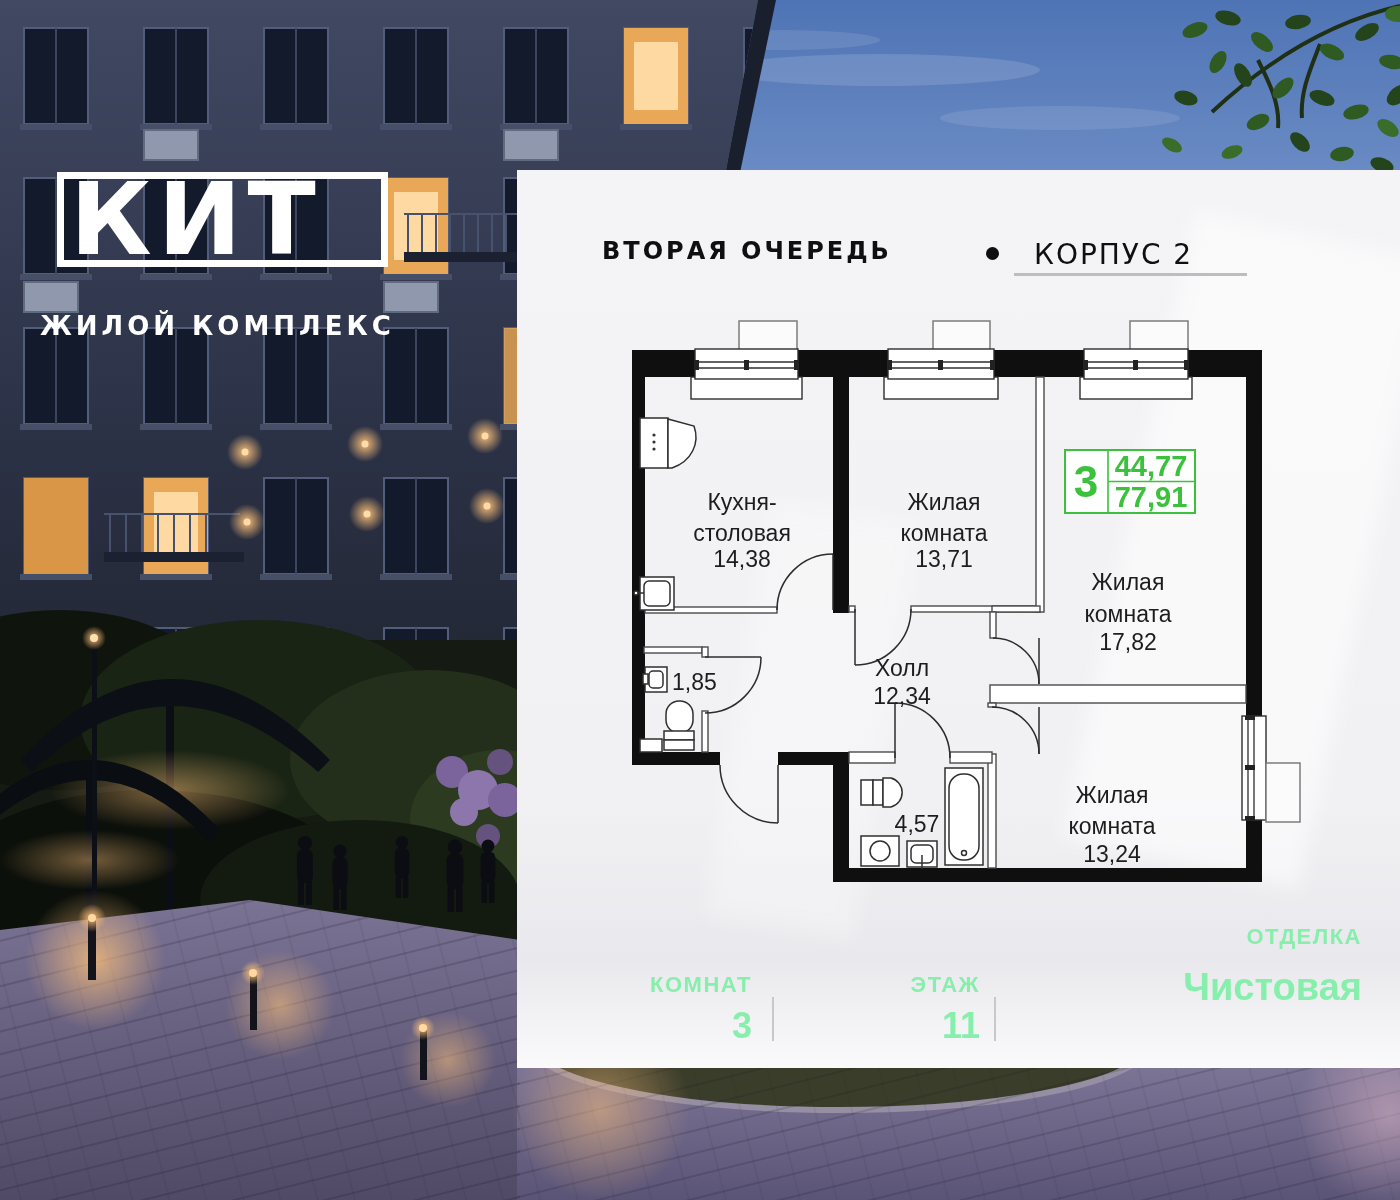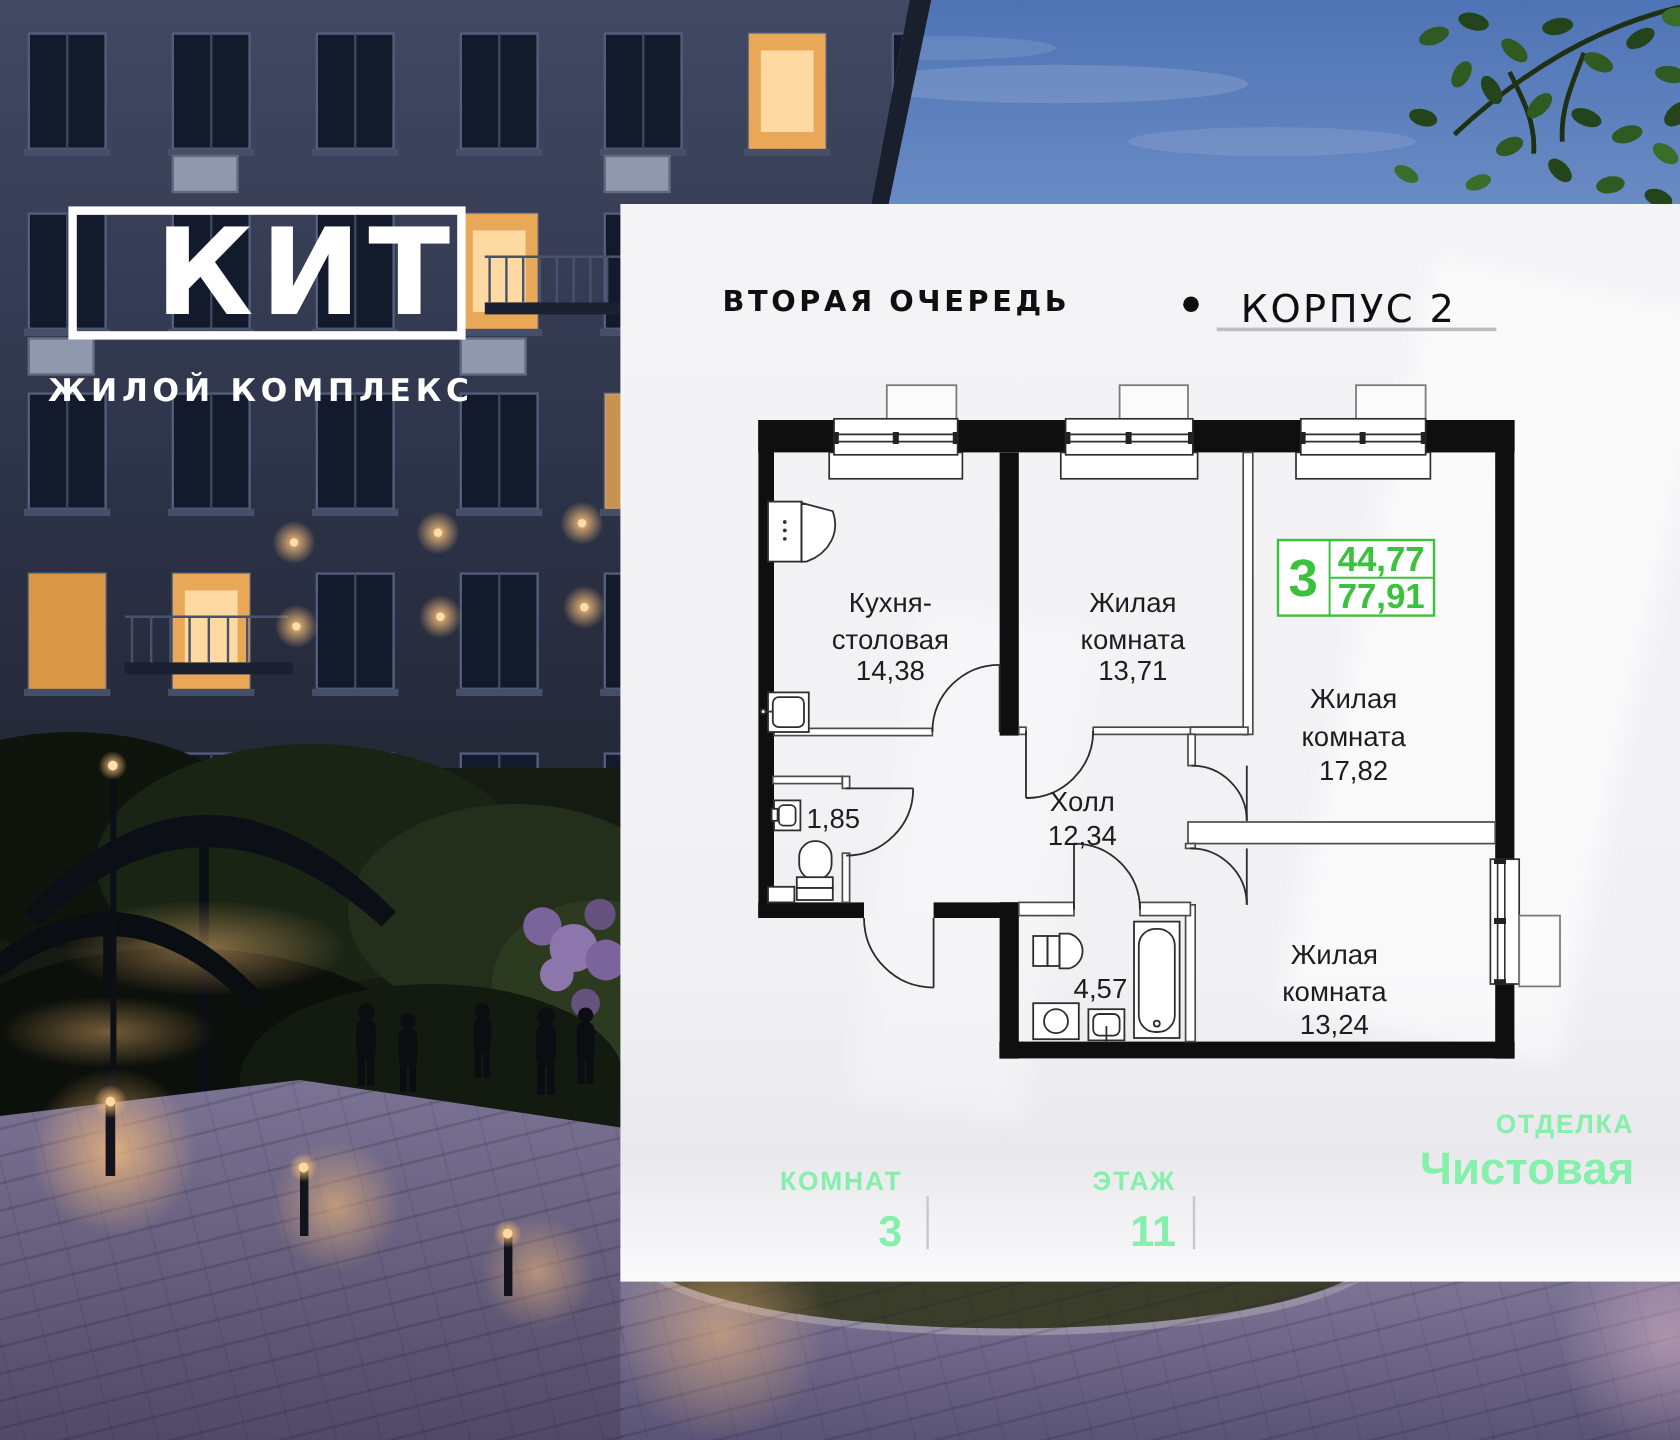--- a/index.html
+++ b/index.html
@@ -5,22 +5,22 @@
   html,body{margin:0;padding:0;background:#181a22;}
   .stage{position:relative;width:1400px;height:1200px;overflow:hidden;
          font-family:"Liberation Sans","DejaVu Sans",sans-serif;background:#2b3044;}
   .stage *{box-sizing:border-box;}
   svg text{font-family:"Liberation Sans","DejaVu Sans",sans-serif;}
 
   
   .photo{position:absolute;left:0;top:0;z-index:1;}
 
   
-  .logo-box{position:absolute;left:57px;top:172px;width:331px;height:111px;
-            border:7px solid #ffffff;z-index:3;display:flex;align-items:center;justify-content:flex-end;}
+  .logo-box{position:absolute;left:57px;top:172px;width:331px;height:95px;
+            border:7px solid #ffffff;z-index:3;display:flex;align-items:center;justify-content:flex-start;}
   .logo-title{font-family:"DejaVu Sans","Liberation Sans",sans-serif;font-weight:700;
               font-size:100px;line-height:1;color:#ffffff;letter-spacing:6px;padding-left:6px;}
   .logo-sub{position:absolute;left:40px;top:311px;width:365px;z-index:3;
             font-family:"DejaVu Sans","Liberation Sans",sans-serif;font-weight:700;
             font-size:26px;color:#ffffff;letter-spacing:4px;white-space:nowrap;}
 
   
   .panel{position:absolute;left:517px;top:170px;width:883px;height:898px;z-index:2;
          background:linear-gradient(180deg,#f4f4f6 0%,#f1f1f4 70%,#e9e9ed 88%,#fafafb 100%);
          overflow:hidden;}
@@ -29,32 +29,32 @@
   .wm2{left:220px;top:340px;width:150px;height:420px;transform:rotate(9deg);opacity:.5;}
 
   
   .hdr-phase{position:absolute;left:602px;top:237px;z-index:4;
              font-family:"DejaVu Sans","Liberation Sans",sans-serif;font-weight:700;
              font-size:24px;letter-spacing:3px;color:#0f0f0f;white-space:nowrap;}
   .hdr-dot{position:absolute;left:986px;top:247px;width:13px;height:13px;border-radius:50%;
            background:#0f0f0f;z-index:4;}
   .hdr-korpus{position:absolute;left:1034px;top:238px;z-index:4;cursor:pointer;
               font-family:"DejaVu Sans","Liberation Sans",sans-serif;font-weight:400;
-              font-size:32px;letter-spacing:2px;color:#0f0f0f;white-space:nowrap;}
+              font-size:28px;letter-spacing:2px;color:#0f0f0f;white-space:nowrap;}
   .hdr-underline{position:absolute;left:1014px;top:273px;width:233px;height:3px;
                  background:#bdbdc1;z-index:4;}
 
   
   .plan{position:absolute;left:630px;top:313px;z-index:4;}
 
   
   .f-col{position:absolute;z-index:4;text-align:right;color:#86efac;}
   .f-label{font-size:22px;font-weight:700;letter-spacing:1.5px;}
   .f-value{margin-top:7px;font-size:36px;font-weight:700;}
-  .f-value-big{margin-top:4px;font-size:38px;font-weight:700;}
+  .f-value-big{margin-top:16px;font-size:38px;font-weight:700;}
   .f-c1{left:552px;top:972px;width:200px;}
   .f-c2{left:780px;top:972px;width:200px;}
   .f-c3{left:1022px;top:924px;width:340px;}
   .f-sep{position:absolute;top:997px;width:2px;height:44px;background:#c7c7cc;z-index:4;}
   .f-s1{left:772px;} .f-s2{left:994px;}
 </style>
 </head>
 <body>
 
 <div class="stage">

